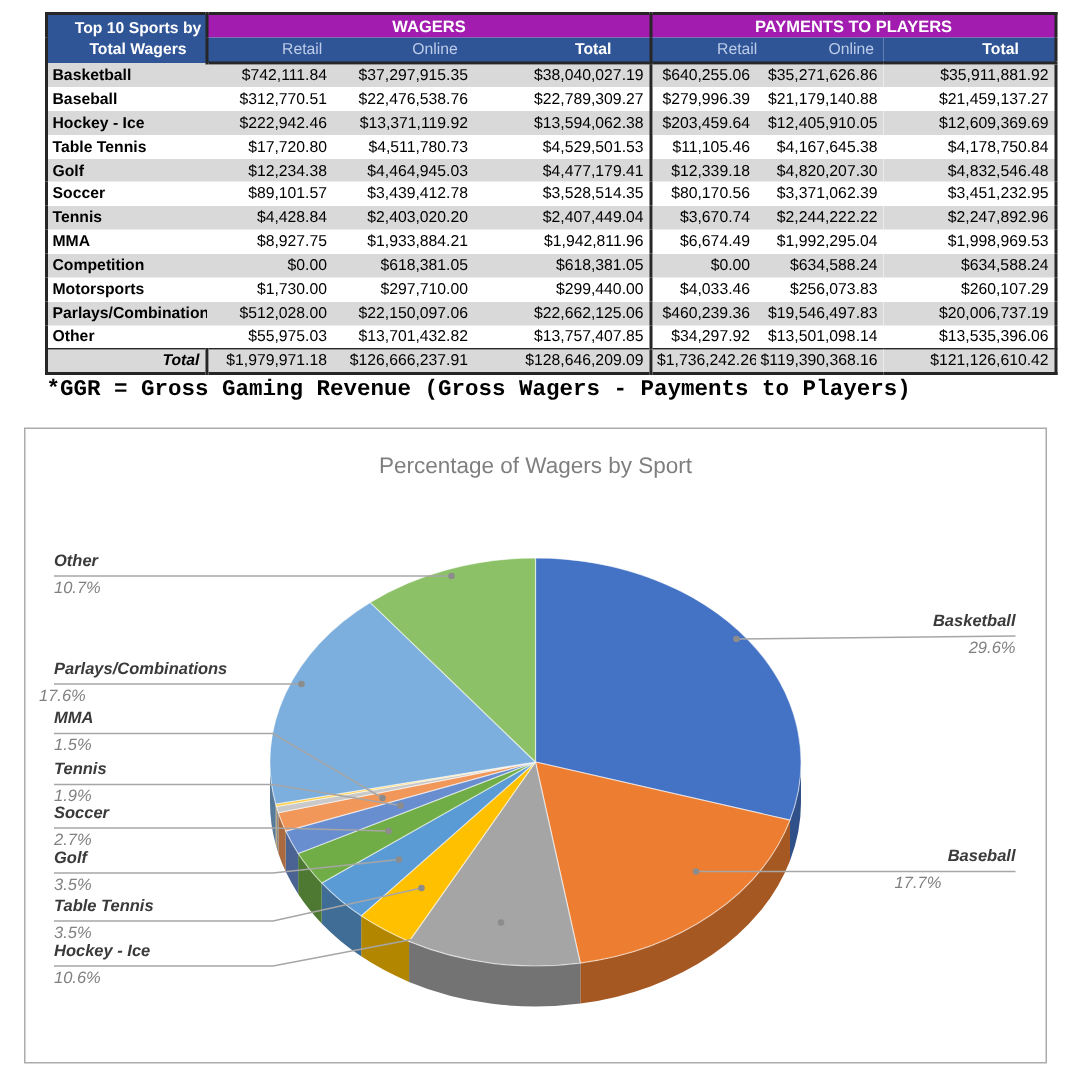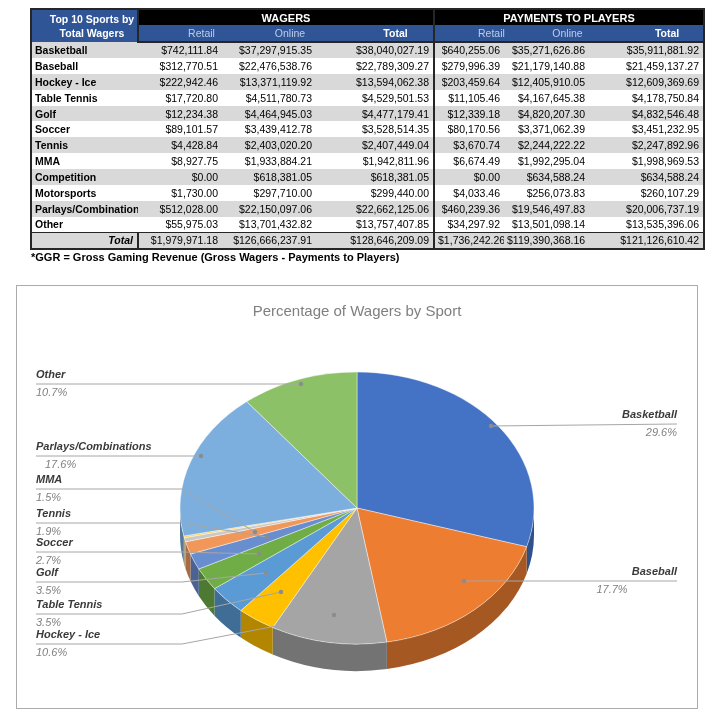--- a/index.html
+++ b/index.html
@@ -8,36 +8,36 @@
 
   
   #tablewrap{position:absolute;left:30px;top:8px;width:673px;}
   table.sports{border-collapse:collapse;width:673px;table-layout:fixed;
                font-size:10.5px;}
   table.sports,table.sports th,table.sports td{box-sizing:border-box;}
   table.sports{border:2px solid #262626;}
   th.corner{background:#2F5597;color:#fff;font-weight:bold;font-size:10.5px;
             text-align:center;vertical-align:middle;line-height:1.35;
             border-right:2px solid #262626;padding-left:16px;}
-  th.group{background:#000000;color:#fff;font-weight:bold;font-size:11px;
+  th.group{background:#a21caf;color:#fff;font-weight:bold;font-size:11px;
            text-align:center;height:16px;}
   th.group.gdiv{border-right:2px solid #262626;}
   th.sub{background:#2F5597;color:#BDCCE9;font-weight:normal;font-size:10.5px;
          text-align:center;height:17px;border-bottom:2px solid #262626;padding-left:43px;}
   th.sub.subtotal{color:#fff;font-weight:bold;}
   th.sub.gdiv{border-right:2px solid #262626;}
   tbody td{height:15.9px;padding:0 4px 0 3px;white-space:nowrap;overflow:hidden;}
   tbody td.sport{font-weight:bold;text-align:left;}
   tbody td.val{text-align:right;}
   tbody td.gdiv{border-right:2px solid #262626;}
   tbody tr.odd td{background:#D9D9D9;}
   tbody tr.totalrow td{border-top:1.5px solid #262626;background:#D9D9D9;}
   tbody tr.totalrow td.tlabel{font-weight:bold;font-style:italic;text-align:right;}
 
-  .footnote{position:absolute;left:31px;font-size:11px;font-weight:bold;color:#000;}
+  .footnote{position:absolute;left:31px;font-size:15px;font-weight:bold;color:#000;font-family:Liberation Mono, monospace;}
   #fn1{top:251px;} #fn2{top:268px;}
 
   
   #chartbox{position:absolute;left:16px;top:285px;width:680px;height:422px;
             border:1.5px solid #ABABAB;background:#fff;}
   #charttitle{position:absolute;left:0;top:16px;width:100%;text-align:center;
               font-size:15px;color:#7F7F7F;}
   #piesvg{position:absolute;left:0;top:0;}
   .plab{position:absolute;font-size:11px;font-weight:bold;font-style:italic;
         color:#3A3A3A;white-space:nowrap;}
@@ -246,21 +246,21 @@
         <polyline points="19,358 165,358 317,329" fill="none" stroke="#A6A6A6" stroke-width="1"></polyline>
         <circle cx="317" cy="329" r="2.2" fill="#8C8C8C"></circle>
         <polyline points="660,138 474,140" fill="none" stroke="#A6A6A6" stroke-width="1"></polyline>
         <circle cx="474" cy="140" r="2.2" fill="#8C8C8C"></circle>
         <polyline points="660,295 447,295" fill="none" stroke="#A6A6A6" stroke-width="1"></polyline>
         <circle cx="447" cy="295" r="2.2" fill="#8C8C8C"></circle>
       </svg>
       <div class="plab" style="top: 82px; left: 19px;">Other</div>
       <div class="ppct" style="top: 100px; left: 19px;">10.7%</div>
       <div class="plab" style="top: 154px; left: 19px;">Parlays/Combinations</div>
-      <div class="ppct" style="top: 172px; left: 28px;">17.6%</div>
+      <div class="ppct" style="top: 172px; left: 9px;">17.6%</div>
       <div class="plab" style="top: 187px; left: 19px;">MMA</div>
       <div class="ppct" style="top: 205px; left: 19px;">1.5%</div>
       <div class="plab" style="top: 221px; left: 19px;">Tennis</div>
       <div class="ppct" style="top: 239px; left: 19px;">1.9%</div>
       <div class="plab" style="top: 250px; left: 19px;">Soccer</div>
       <div class="ppct" style="top: 268px; left: 19px;">2.7%</div>
       <div class="plab" style="top: 280px; left: 19px;">Golf</div>
       <div class="ppct" style="top: 298px; left: 19px;">3.5%</div>
       <div class="plab" style="top: 312px; left: 19px;">Table Tennis</div>
       <div class="ppct" style="top: 330px; left: 19px;">3.5%</div>

